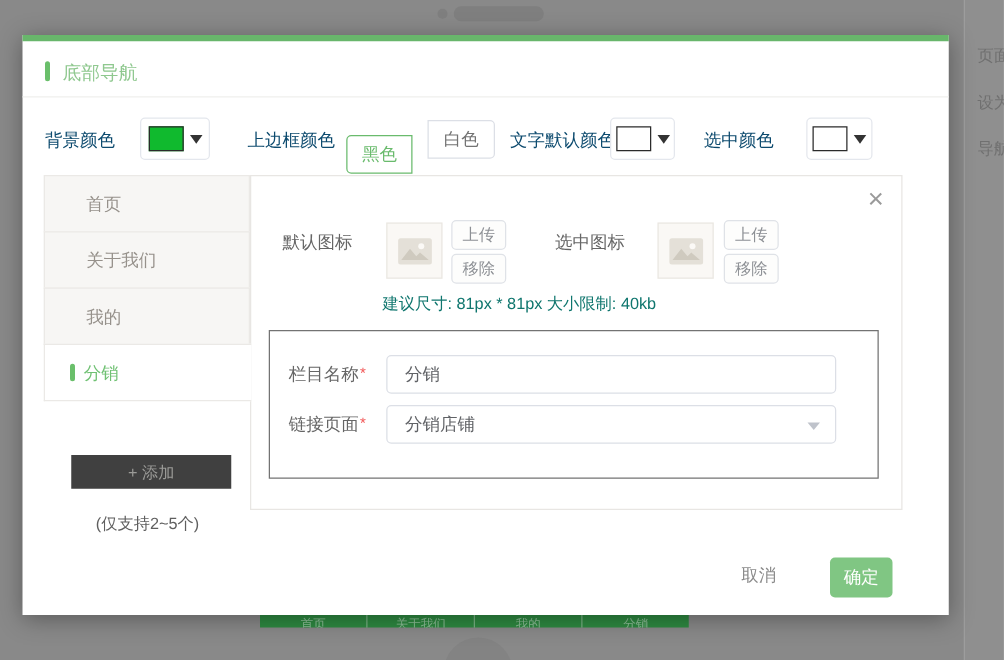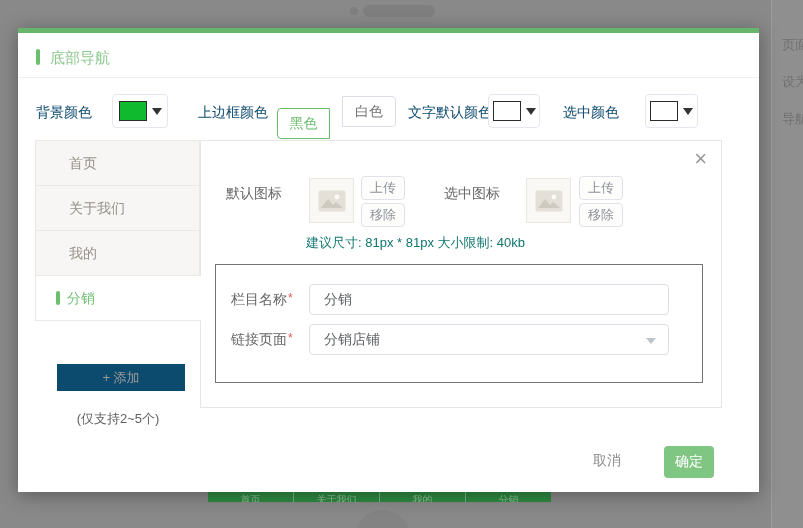--- a/index.html
+++ b/index.html
@@ -72,21 +72,21 @@
   }
   .tab:first-child { margin-top:0; }
   .tab.active {
     width:166px; background:#fff; color:#70c173;
     border-right:none; display:flex; align-items:center; padding-left:20px;
     position:relative; z-index:3;
   }
   .tab-bar { width:4px; height:14px; border-radius:2px; background:#6abf6b; margin-right:7px; }
   .add-btn {
     position:absolute; left:39px; top:336px; width:128px; height:27px;
-    background:#0c4a6e; border:none; color:#9b9b98; font-size:13px;
+    background:#404040; border:none; color:#9b9b98; font-size:13px;
     line-height:27px; text-align:center; cursor:pointer;
   }
   .tabs-hint { position:absolute; left:17px; top:382px; width:166px; text-align:center; font-size:13px; color:#5f5f5f; }
 
   
   .panel {
     position:absolute; left:182px; top:112px; width:522px; height:268px;
     border:1px solid #e8e6e3; background:#fff;
   }
   .close-x { position:absolute; right:14px; top:8px; font-size:22px; color:#9a9a9a; line-height:20px; cursor:pointer; }

